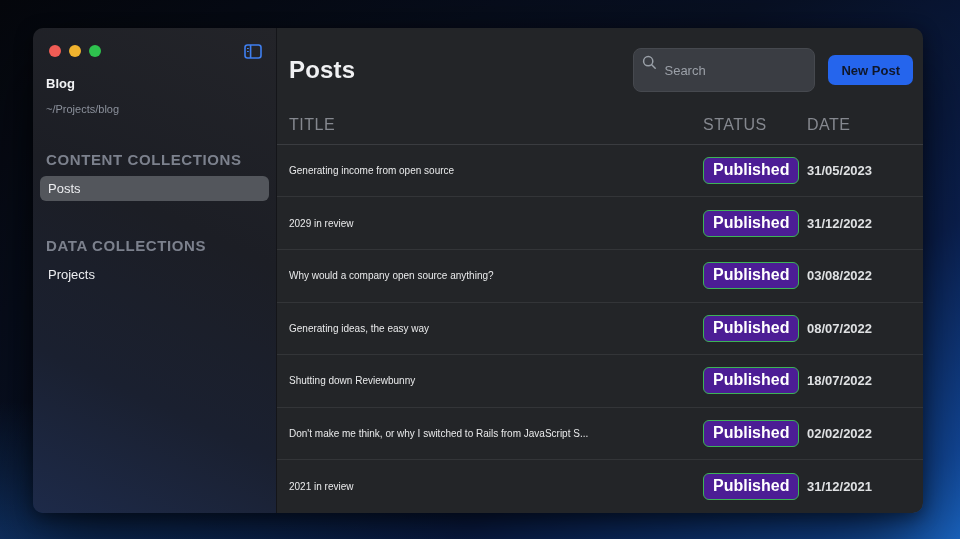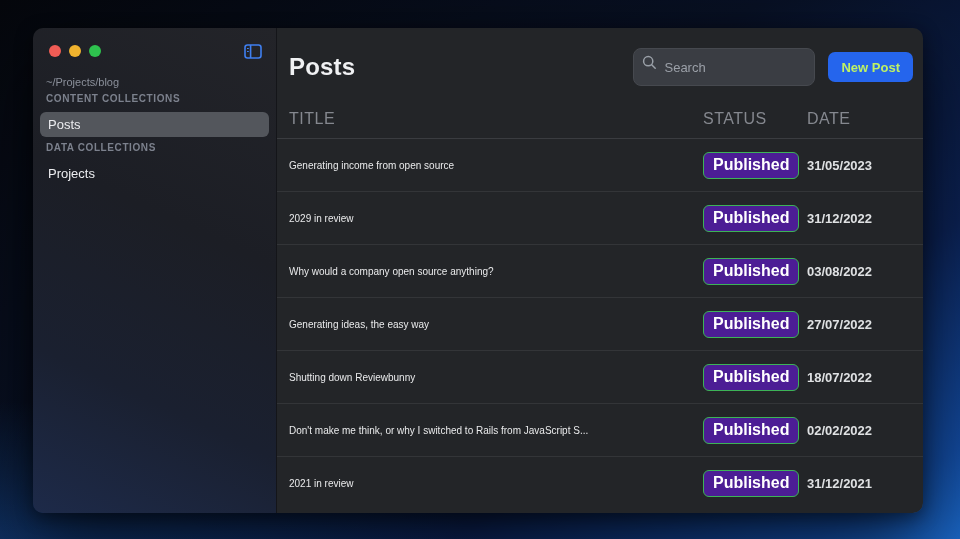--- a/index.html
+++ b/index.html
@@ -40,25 +40,25 @@
   }
   .traffic { display: flex; gap: 8px; align-items: center; padding-left: 3px; }
   .light { width: 12px; height: 12px; border-radius: 50%; cursor: default; }
 
   .toggle-btn { width: 20px; height: 17px; display: flex; align-items: center; justify-content: center; cursor: pointer; }
 
   .side-title { font-size: 13px; font-weight: bold; color: #f2f3f5; }
   .side-path { font-size: 11px; color: #8b909b; margin-top: 12px; }
 
   .section-label {
-    font-size: 10px;
+    font-size: 15px;
     font-weight: bold;
     letter-spacing: 0.6px;
     color: #7c818d;
-    margin-top: 5px;
+    margin-top: 36px;
     margin-bottom: 8px;
   }
   .side-item {
     font-size: 13px;
     color: #eceDF0;
     padding: 5px 8px;
     margin: 0 -6px;
     border-radius: 6px;
     cursor: pointer;
   }
@@ -81,21 +81,21 @@
   .page-title {
     font-size: 24px;
     font-weight: bold;
     color: #f0f1f3;
     letter-spacing: 0.2px;
   }
   .header-actions { display: flex; align-items: center; gap: 13px; }
 
   .search-box {
     position: relative;
-    width: 182px; height: 38px;
+    width: 182px; height: 44px;
   }
   .search-box input {
     width: 100%; height: 100%;
     background: #3a3d43;
     border: 1px solid #46494f;
     border-radius: 8px;
     color: #e7e8ea;
     font-size: 13px;
     font-family: "Liberation Sans", "DejaVu Sans", sans-serif;
     padding: 0 10px 0 30px;
@@ -103,21 +103,21 @@
   }
   .search-box input::placeholder { color: #9ba0a8; }
   .search-icon { position: absolute; left: 9px; top: 7px; pointer-events: none; }
 
   .primary-btn {
     height: 30px;
     padding: 0 13px;
     background: #2565ed;
     border: none;
     border-radius: 7px;
-    color: #bef264;
+    color: #0f172a;
     font-size: 13px;
     font-weight: bold;
     font-family: "Liberation Sans", "DejaVu Sans", sans-serif;
     cursor: pointer;
   }
 
   .table-head, .table-row {
     display: grid;
     grid-template-columns: 1fr 104px 104px;
     align-items: center;
@@ -174,20 +174,21 @@
       <div class="toggle-btn">
         <svg width="18" height="15" viewBox="0 0 18 15">
           <rect x="1" y="1" width="16" height="13" rx="2.5" fill="none" stroke="#3f7ff0" stroke-width="1.6"></rect>
           <line x1="6.6" y1="1" x2="6.6" y2="14" stroke="#3f7ff0" stroke-width="1.6"></line>
           <line x1="3" y1="4.5" x2="4.8" y2="4.5" stroke="#3f7ff0" stroke-width="1.2"></line>
           <line x1="3" y1="7.5" x2="4.8" y2="7.5" stroke="#3f7ff0" stroke-width="1.2"></line>
         </svg>
       </div>
     </div>
 
+    <div class="side-title">Blog</div>
     <div class="side-path">~/Projects/blog</div>
 
     <div class="section-label">CONTENT COLLECTIONS</div>
     <div class="side-item selected">Posts</div>
 
     <div class="section-label">DATA COLLECTIONS</div>
     <div class="side-item">Projects</div>
   </div>
 
   <div class="main">
@@ -222,21 +223,21 @@
       <div class="cell-date">31/12/2022</div>
     </div>
     <div class="table-row">
       <div class="cell-title">Why would a company open source anything?</div>
       <span class="badge">Published</span>
       <div class="cell-date">03/08/2022</div>
     </div>
     <div class="table-row">
       <div class="cell-title">Generating ideas, the easy way</div>
       <span class="badge">Published</span>
-      <div class="cell-date">27/07/2022</div>
+      <div class="cell-date">08/07/2022</div>
     </div>
     <div class="table-row">
       <div class="cell-title">Shutting down Reviewbunny</div>
       <span class="badge">Published</span>
       <div class="cell-date">18/07/2022</div>
     </div>
     <div class="table-row">
       <div class="cell-title">Don't make me think, or why I switched to Rails from JavaScript S...</div>
       <span class="badge">Published</span>
       <div class="cell-date">02/02/2022</div>

